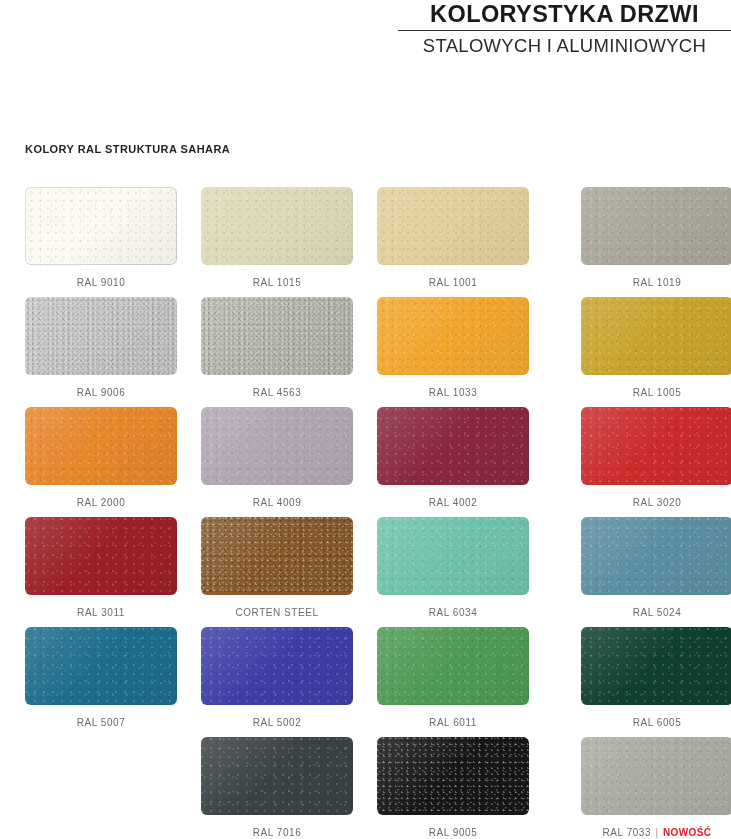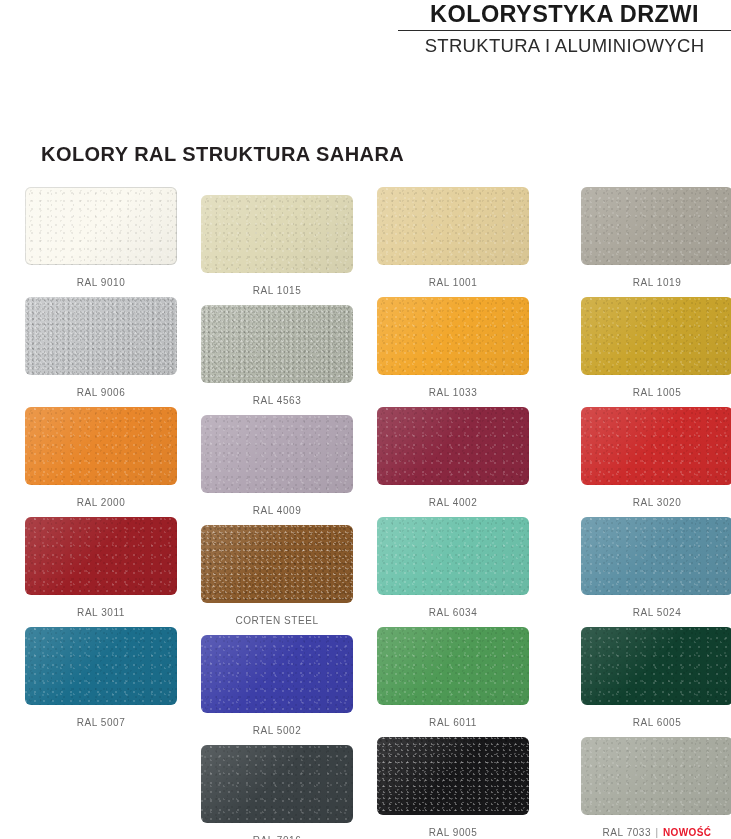--- a/index.html
+++ b/index.html
@@ -46,46 +46,45 @@
     color: #2b2b2b;
     line-height: 24px;
     white-space: nowrap;
   }
 
   
   .section-title {
     position: absolute;
     left: 25px;
     top: 143px;
-    font-size: 20px;
+    font-size: 11px;
     font-weight: bold;
     letter-spacing: 0.45px;
     color: #231f20;
-    margin-left: 16px;
   }
 
   
   .grid {
     position: absolute;
     left: 25px;
     top: 187px;
     width: 682px;
   }
   .row {
     height: 110px;
     position: relative;
     text-align: center;
   }
   .cell {
     position: absolute;
     top: 0;
     width: 152px;
   }
   .cell.c0 { left: 0px; }
-  .cell.c1 { left: 176px; margin-top: 8px; }
+  .cell.c1 { left: 176px; }
   .cell.c2 { left: 352px; }
   .cell.c3 { left: 528px; padding-left: 28px; }
 
   .swatch {
     width: 152px;
     height: 78px;
     border-radius: 6px;
     position: relative;
     overflow: hidden;
   }
@@ -144,21 +143,21 @@
     letter-spacing: 0.4px;
   }
 </style>
 </head>
 <body>
 
 <div class="header">
   <div class="header-inner">
     <div class="header-title">KOLORYSTYKA DRZWI</div>
     <div class="header-rule"></div>
-    <div class="header-subtitle">STRUKTURA I ALUMINIOWYCH</div>
+    <div class="header-subtitle">STALOWYCH I ALUMINIOWYCH</div>
   </div>
 </div>
 
 <div class="section-title">KOLORY RAL STRUKTURA SAHARA</div>
 
 <div class="grid">
     <div class="row">
       <div class="cell c0">
         <div class="swatch outlined" style="background: rgb(251, 249, 240);">
           <div class="sheen"></div>

